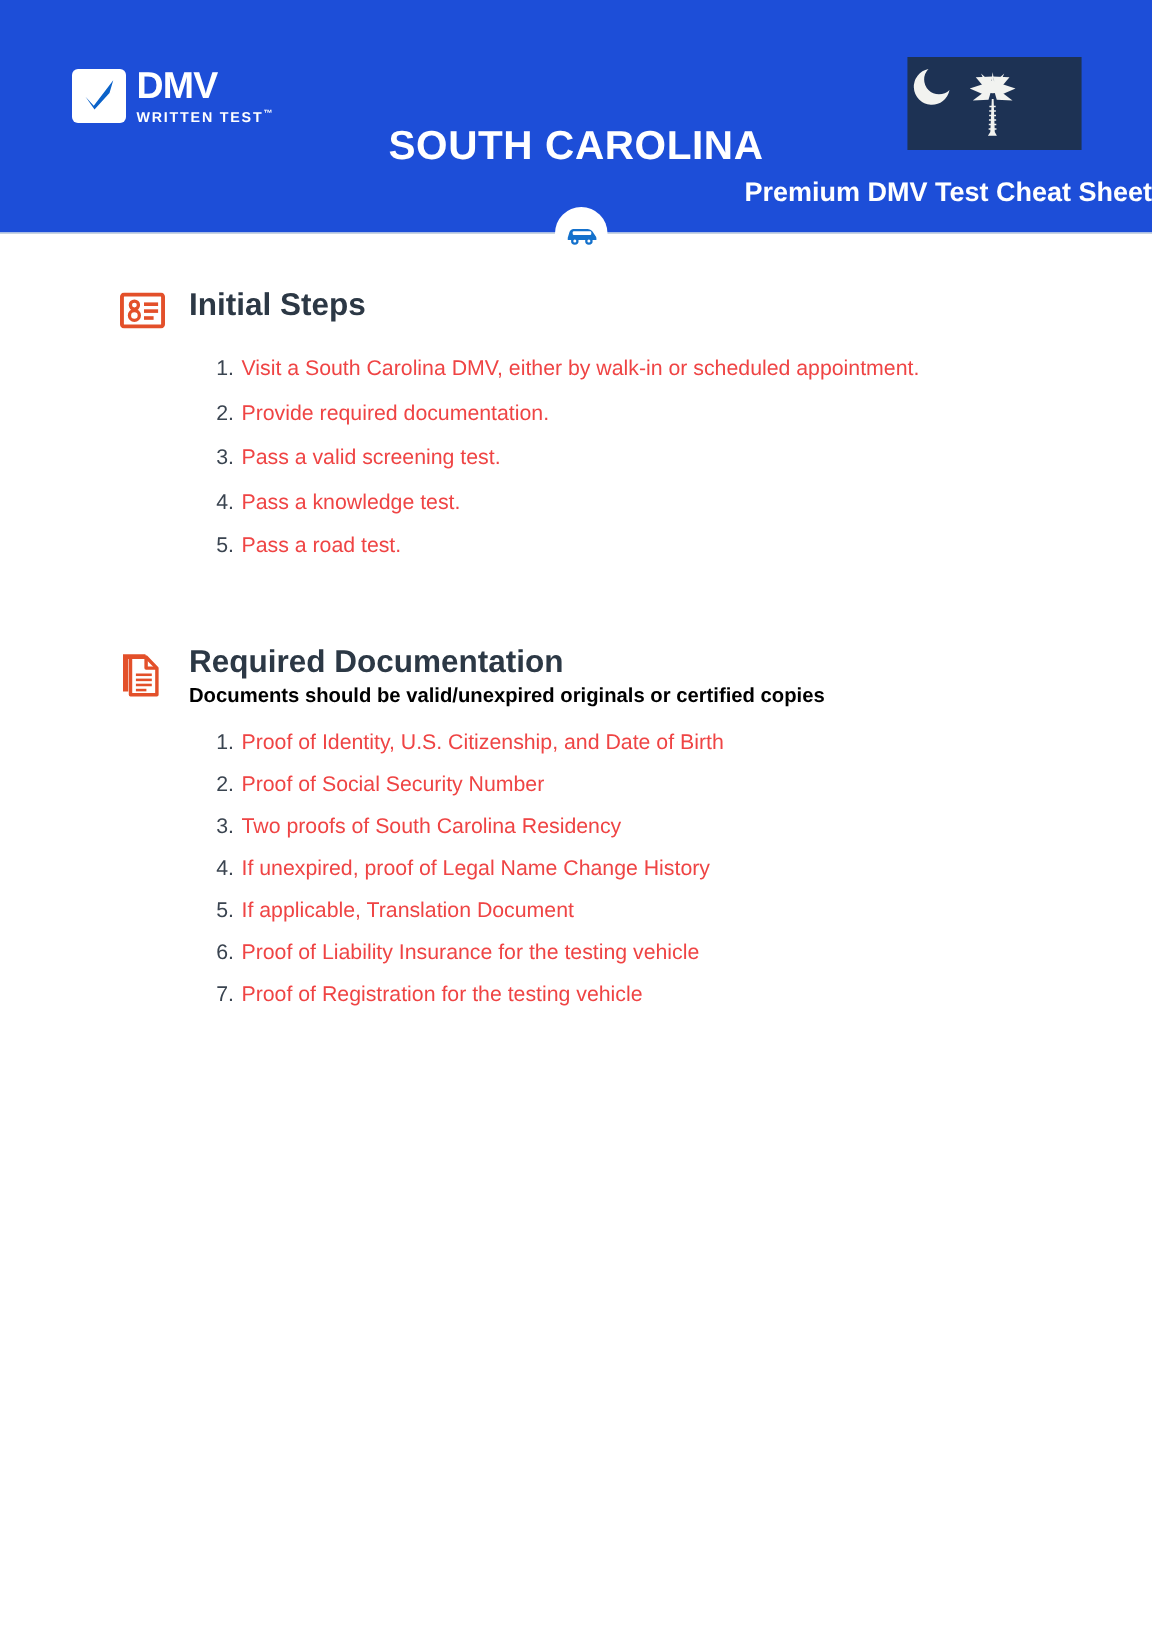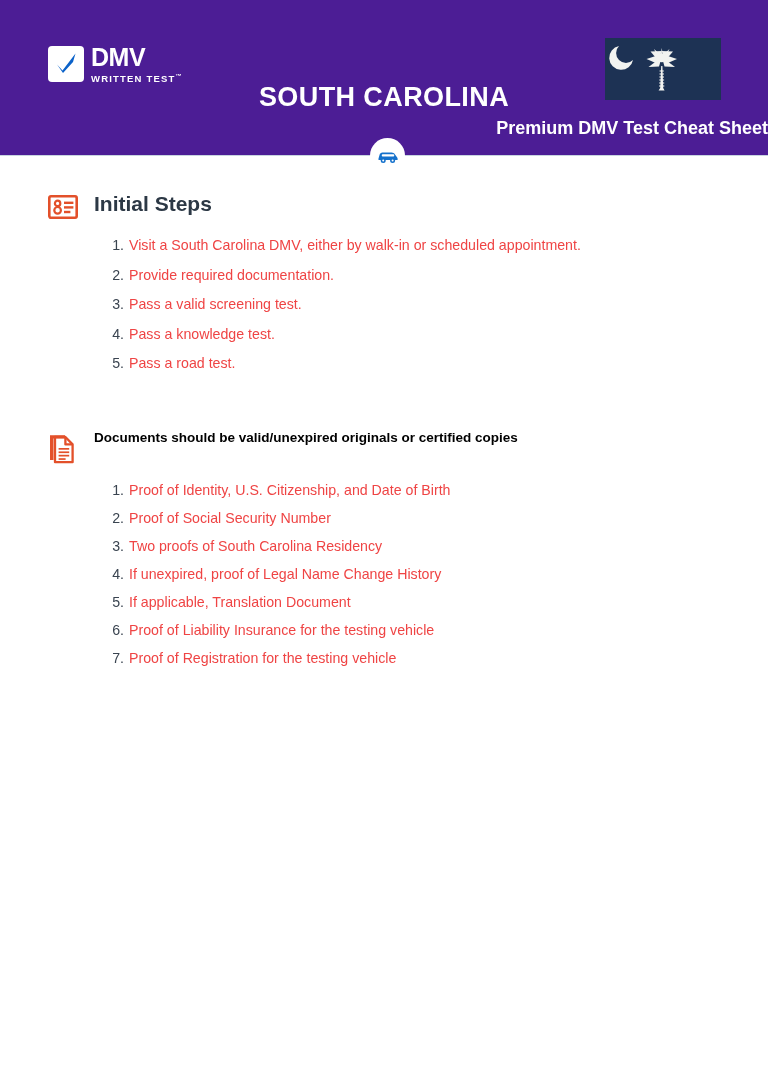--- a/index.html
+++ b/index.html
@@ -14,21 +14,21 @@
     color: #2c3845;
     overflow: hidden;
     position: relative;
   }
 
   
   .header {
     position: relative;
     width: 768px;
     height: 155px;
-    background: #4c1d95;
+    background: #1d4ed8;
     box-sizing: border-box;
   }
 
   .brand {
     position: absolute;
     left: 48px;
     top: 45px;
     display: flex;
     align-items: center;
     gap: 7px;
@@ -126,20 +126,21 @@
   }
 
   
   .content {
     position: relative;
     padding: 0;
   }
 
   .section {
     position: relative;
+    margin-left: 32px;
   }
   .section.first { margin-top: 36px; }
   .section.second { margin-top: 56px; }
 
   .section-head {
     display: flex;
     align-items: flex-start;
     padding-left: 48px;
   }
   .section-icon {
@@ -291,20 +292,21 @@
           <path d="M17.4 5 L17.4 12.4 L24.6 12.4" fill="none" stroke="#e3502a" stroke-width="2.3" stroke-linejoin="round"></path>
           <g fill="#e3502a">
             <rect x="10.6" y="16" width="10.6" height="1.7"></rect>
             <rect x="10.6" y="19.4" width="10.6" height="1.7"></rect>
             <rect x="10.6" y="22.8" width="10.6" height="1.7"></rect>
             <rect x="10.6" y="26.2" width="7" height="1.7"></rect>
           </g>
         </svg>
       </div>
       <div class="section-titles">
+        <div class="section-title">Required Documentation</div>
         <div class="section-note">Documents should be valid/unexpired originals or certified copies</div>
       </div>
     </div>
     <ol class="steps tight">
       <li>Proof of Identity, U.S. Citizenship, and Date of Birth</li>
       <li>Proof of Social Security Number</li>
       <li>Two proofs of South Carolina Residency</li>
       <li>If unexpired, proof of Legal Name Change History</li>
       <li>If applicable, Translation Document</li>
       <li>Proof of Liability Insurance for the testing vehicle</li>

